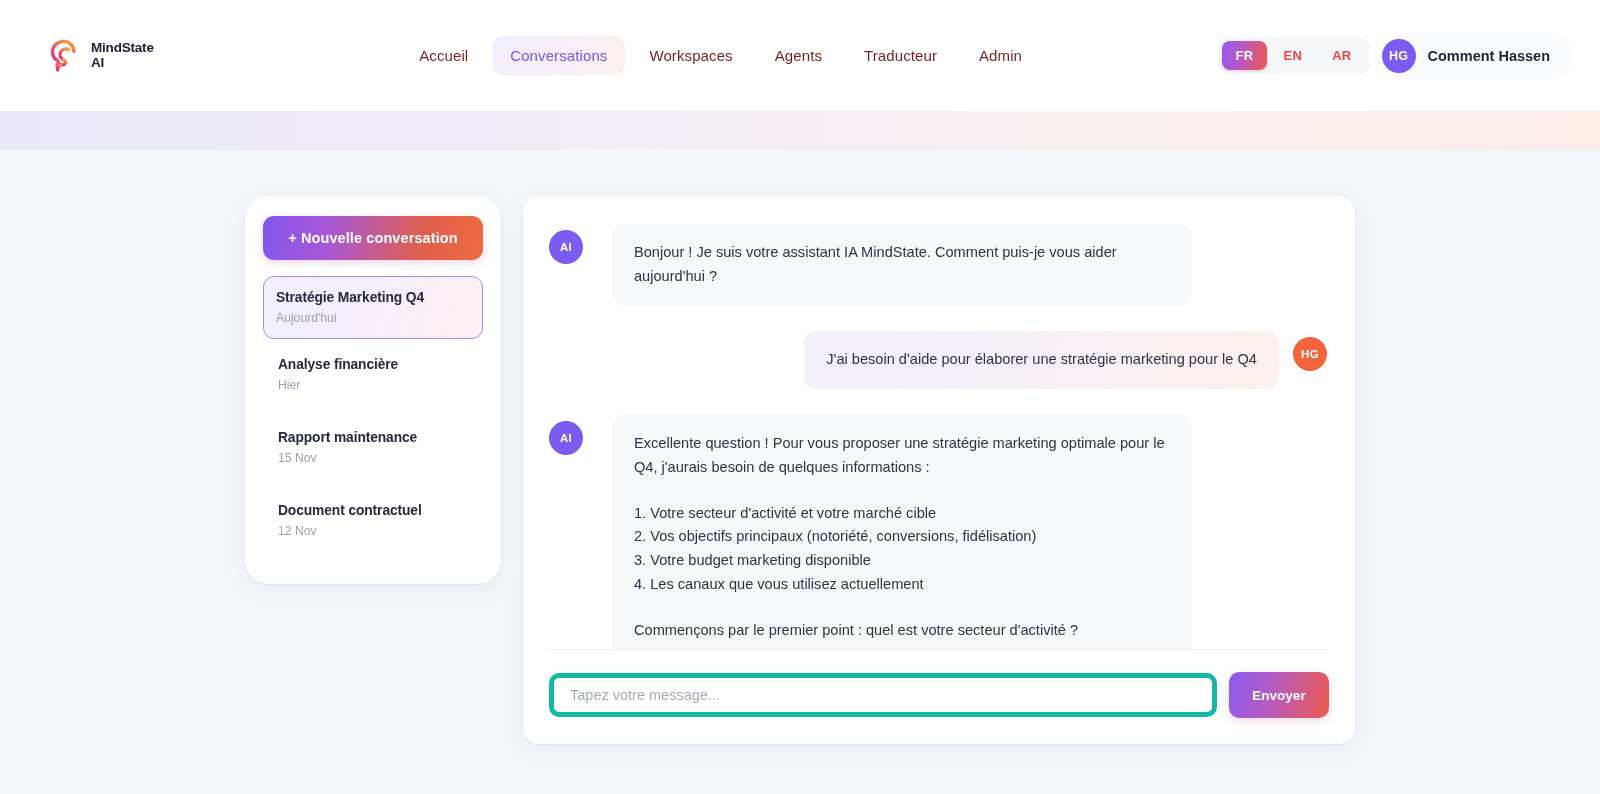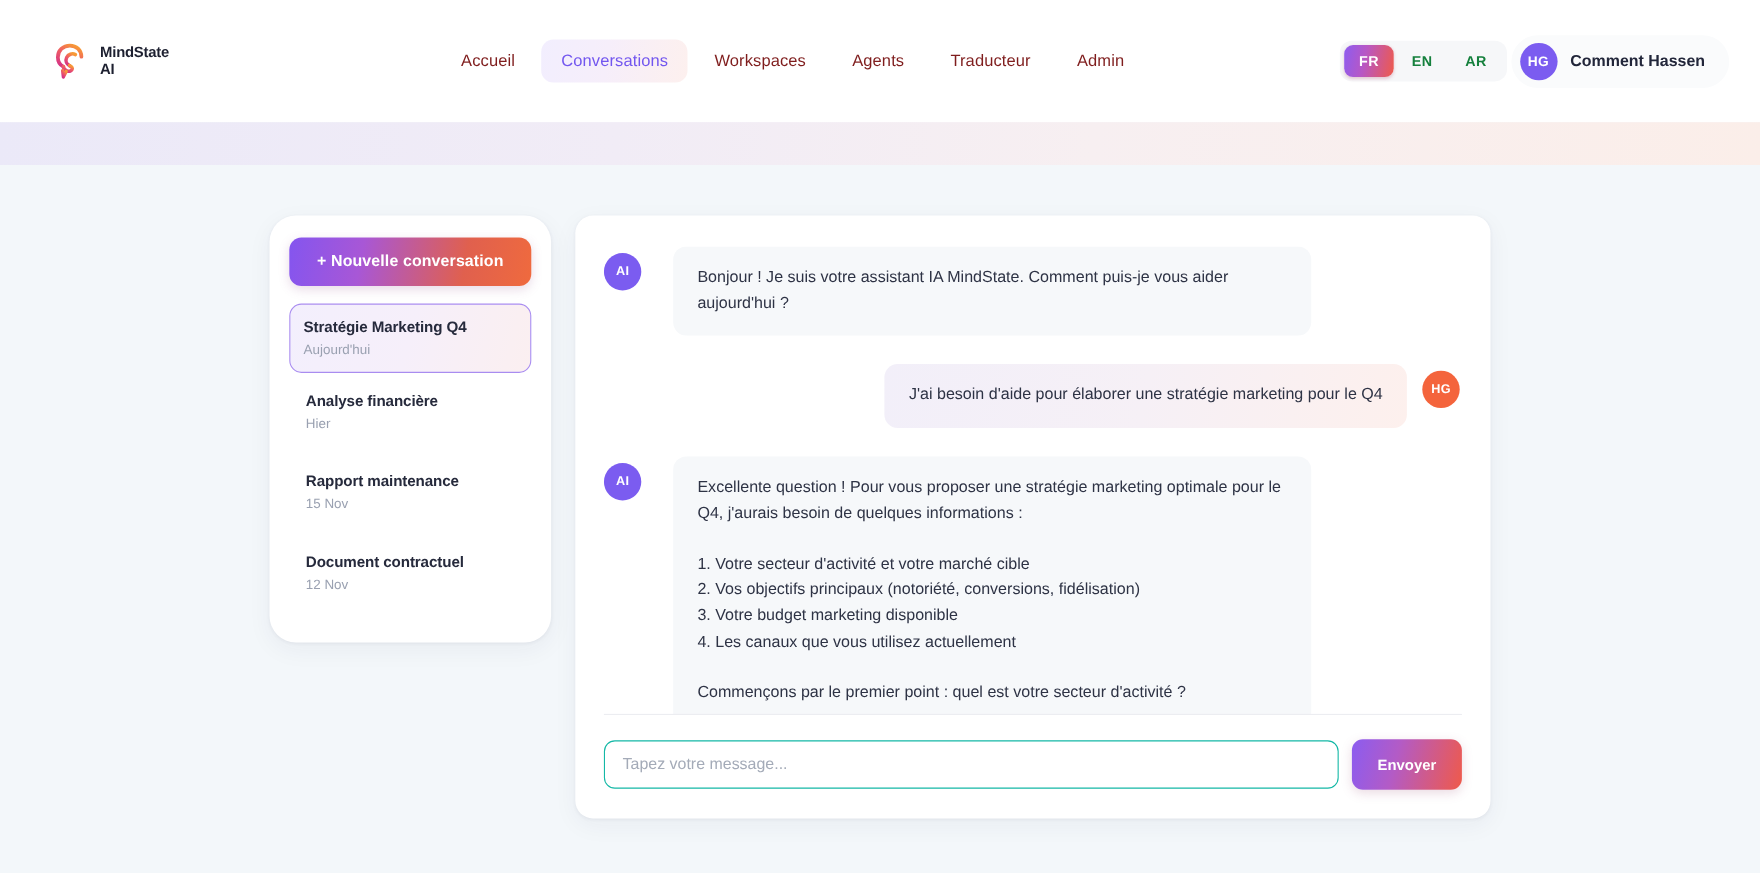--- a/index.html
+++ b/index.html
@@ -81,21 +81,21 @@
     display: flex;
     align-items: center;
     gap: 2px;
     background: #f6f7f9;
     border-radius: 11px;
     padding: 4px;
   }
   .lang-btn {
     font-size: 13px;
     font-weight: 700;
-    color: #15803d;
+    color: #ef4444;
     padding: 7px 14px;
     border-radius: 8px;
     cursor: pointer;
     letter-spacing: 0.3px;
     background: transparent;
     border: none;
     font-family: inherit;
   }
   .lang-btn.active {
     color: #ffffff;
@@ -261,21 +261,21 @@
   }
   .composer {
     display: flex;
     align-items: center;
     gap: 12px;
     padding: 22px 0 26px;
   }
   .composer-input {
     flex: 1 1 auto;
     height: 44px;
-    border: 1px solid #14b8a6;
+    border: 5px solid #14b8a6;
     border-radius: 10px;
     padding: 0 16px;
     font-family: inherit;
     font-size: 14.5px;
     color: #2e3345;
     background: #ffffff;
     outline: none;
   }
   .composer-input::placeholder { color: #a4abb8; }
 

